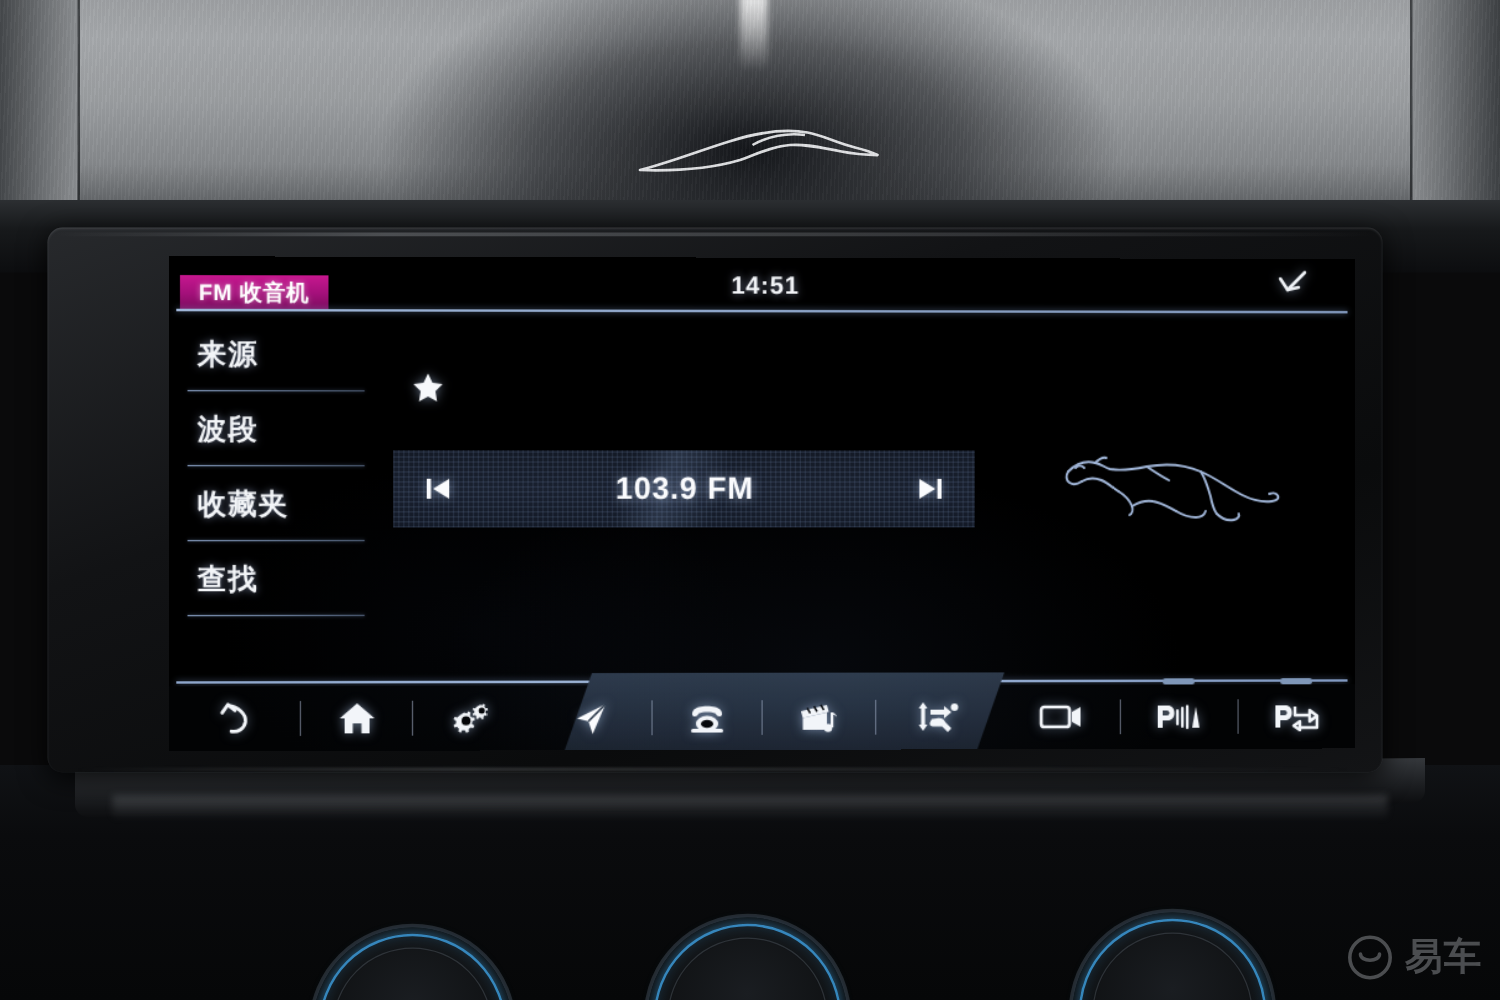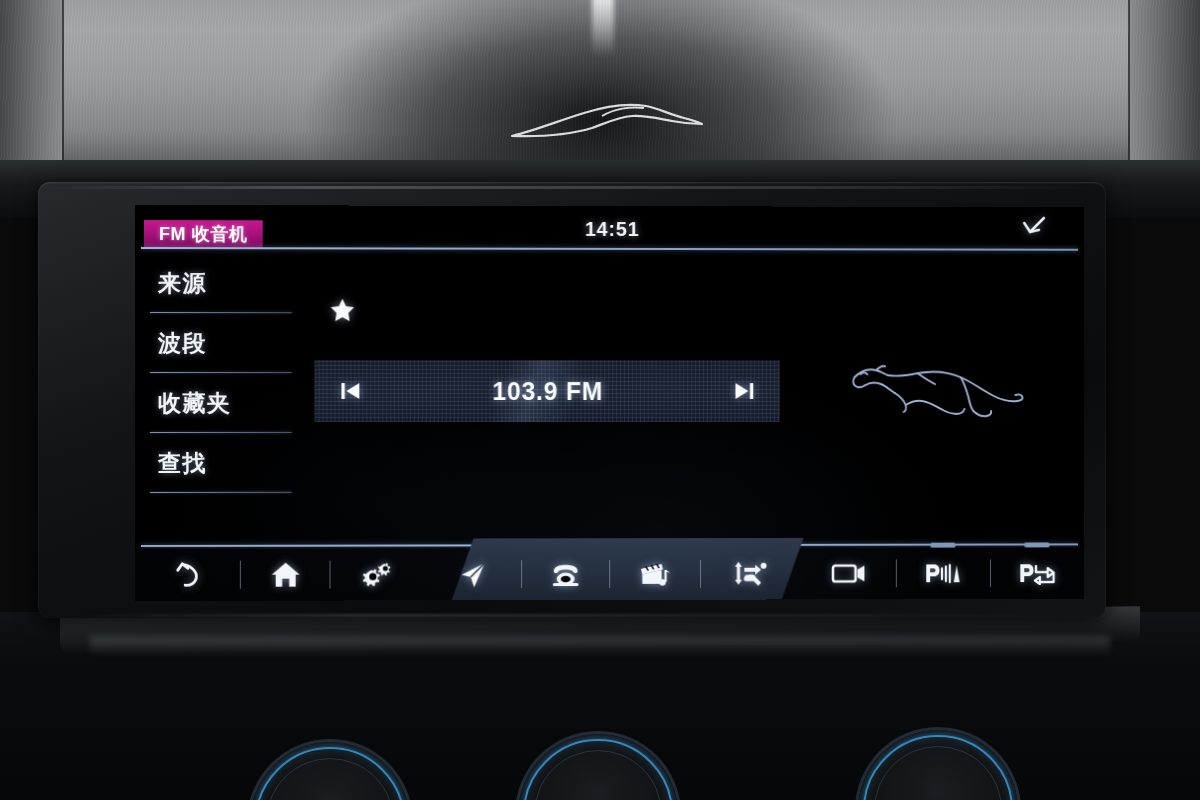--- a/index.html
+++ b/index.html
@@ -422,14 +422,21 @@
           <path d="M18 4 L18 11 L30 11 L30 16 L36 11.5 L30 7 L30 11" fill="none" stroke="#f2f5f9" stroke-width="2.4" stroke-linejoin="round"></path>
           <path d="M36 11.5 L36 21 L22 21 L22 16 L17 19.5 L22 23 L22 21" fill="none" stroke="#f2f5f9" stroke-width="2.4" stroke-linejoin="round"></path>
         </svg>
       </div>
 
     </div>
 
     <div class="lcd-glow"></div>
   </div>
 
+  <div class="watermark">
+    <svg viewBox="0 0 40 40" width="38" height="38">
+      <circle cx="20" cy="20" r="17" fill="none" stroke="#cfd3d8" stroke-width="3"></circle>
+      <path d="M12 17 C12 24 28 24 28 17" fill="none" stroke="#cfd3d8" stroke-width="3" stroke-linecap="round"></path>
+    </svg>
+    <span class="wm-text">易车</span>
+  </div>
 
 </div>
 
 </body></html>

